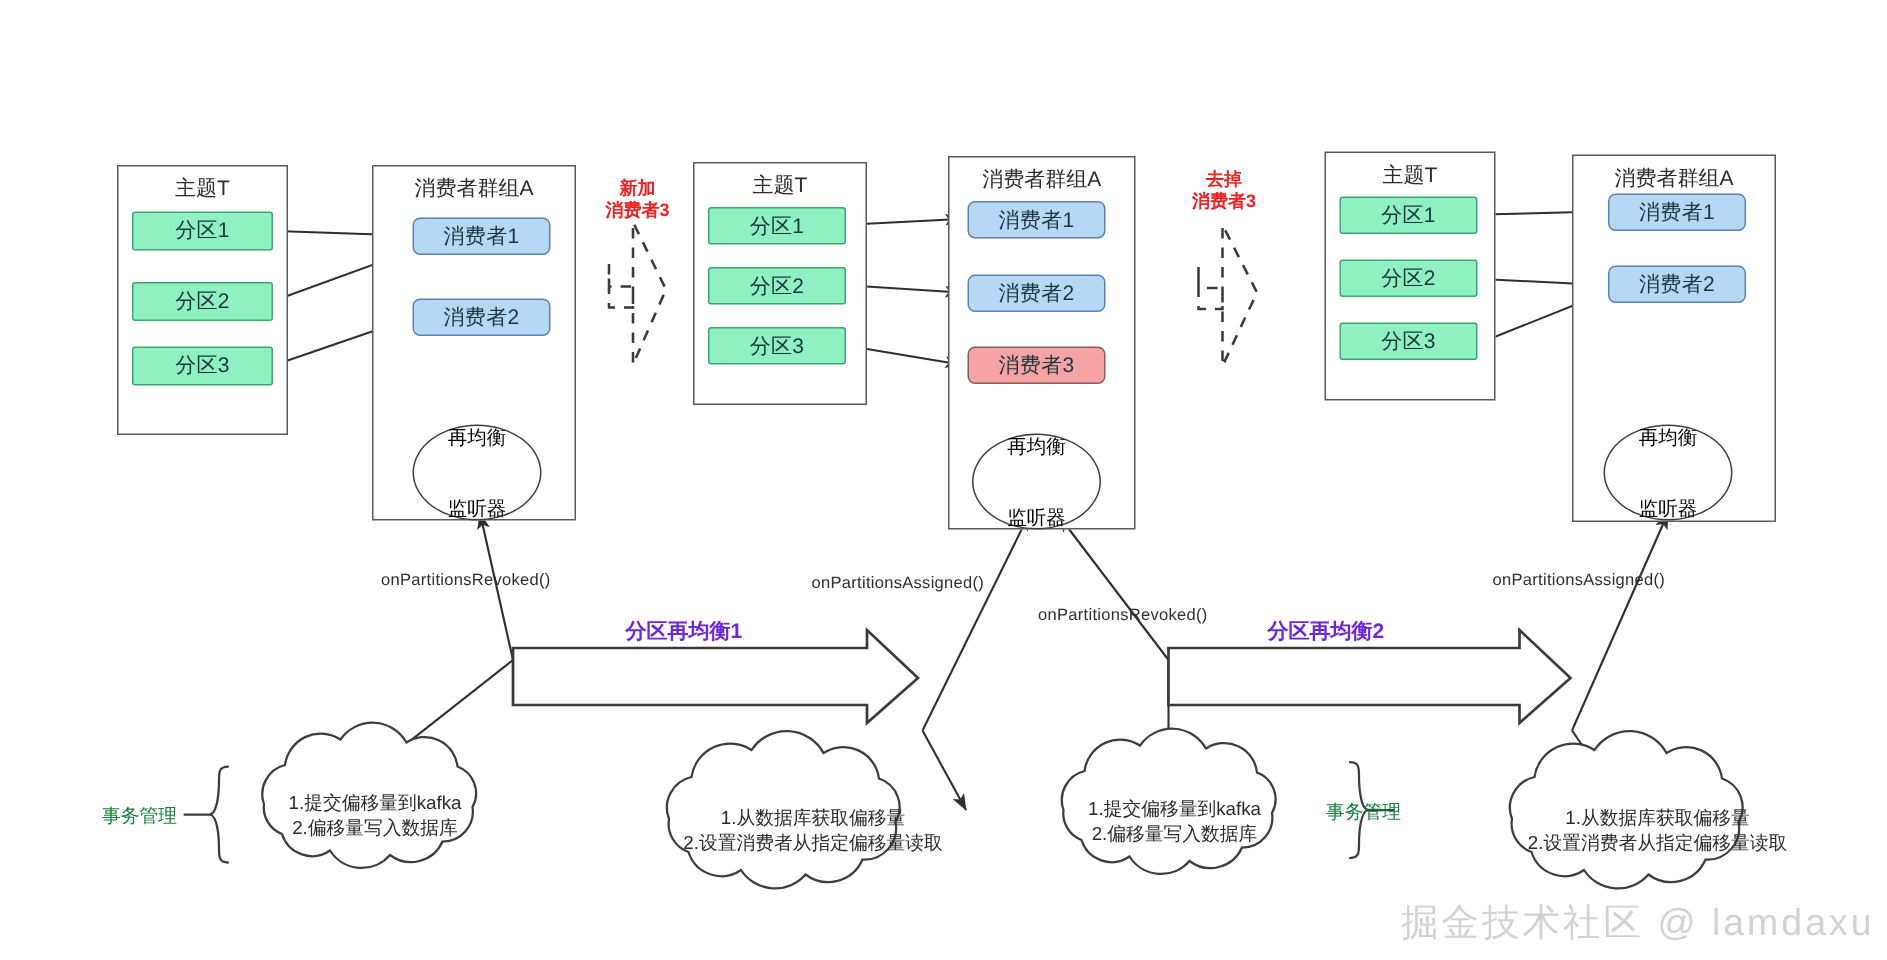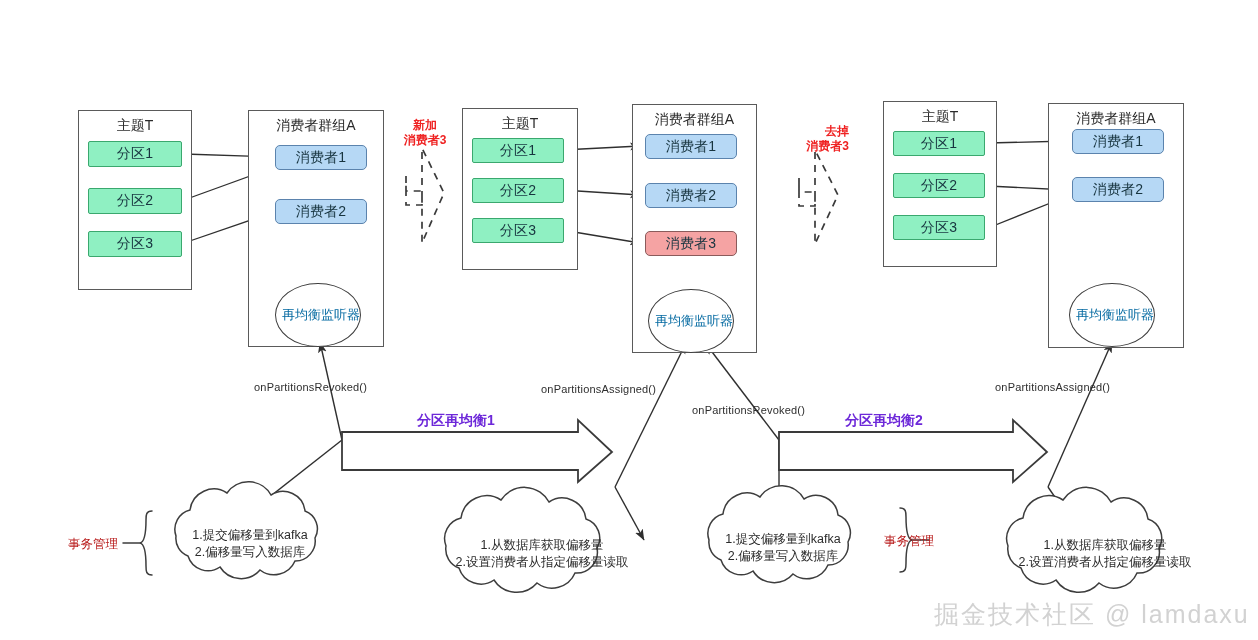--- a/index.html
+++ b/index.html
@@ -56,24 +56,24 @@
     background:#f5a3a3;
     border:1.4px solid #8a5b5b;
     color:#17343f;
     border-radius:5px;
   }
   .listener{
     position:absolute;
     border:1.4px solid #3d3d3d;
     border-radius:50%;
     background:#ffffff;
-    display:flex;flex-direction:row;
-    align-items:center;justify-content:flex-end;
+    display:flex;flex-direction:column;
+    align-items:center;justify-content:space-between;
     font-size:13px;line-height:1.18;
-    color:#0369a1;
+    color:#000000;
     box-sizing:border-box;
   }
 
   
   .red-note{
     position:absolute;
     color:#ef2222;
     font-weight:bold;
     font-size:12px;
     line-height:1.25;
@@ -90,21 +90,21 @@
   .bigarrow-label{
     position:absolute;
     font-size:14px;
     font-weight:bold;
     color:#6d28d9;
     white-space:nowrap;
   }
   .txmgr{
     position:absolute;
     font-size:12.5px;
-    color:#b91c1c;
+    color:#15803d;
     white-space:nowrap;
   }
   .cloud-text{
     position:absolute;
     font-size:12.5px;
     line-height:1.35;
     color:#2b2b2b;
     text-align:center;
     white-space:nowrap;
   }
@@ -283,21 +283,21 @@
     <div class="panel-title">消费者群组A</div>
   </div>
   <div class="chip blue" style="left:645px;top:134px;width:92px;height:25px;">消费者1</div>
   <div class="chip blue" style="left:645px;top:183px;width:92px;height:25px;">消费者2</div>
   <div class="chip red" style="left:645px;top:231px;width:92px;height:25px;">消费者3</div>
   <div class="listener" style="left:648px;top:289px;width:86px;height:64px;">
     <span>再均衡</span>
     <span>监听器</span>
   </div>
 
-  <div class="red-note" style="left:783px;top:124px;width:66px;text-align:right;">
+  <div class="red-note" style="left:783px;top:112px;width:66px;">
     <div>去掉</div>
     <div>消费者3</div>
   </div>
 
   <div class="panel" style="left:883px;top:101px;width:114px;height:166px;">
     <div class="panel-title">主题T</div>
   </div>
   <div class="chip green" style="left:893px;top:131px;width:92px;height:25px;">分区1</div>
   <div class="chip green" style="left:893px;top:173px;width:92px;height:25px;">分区2</div>
   <div class="chip green" style="left:893px;top:215px;width:92px;height:25px;">分区3</div>

